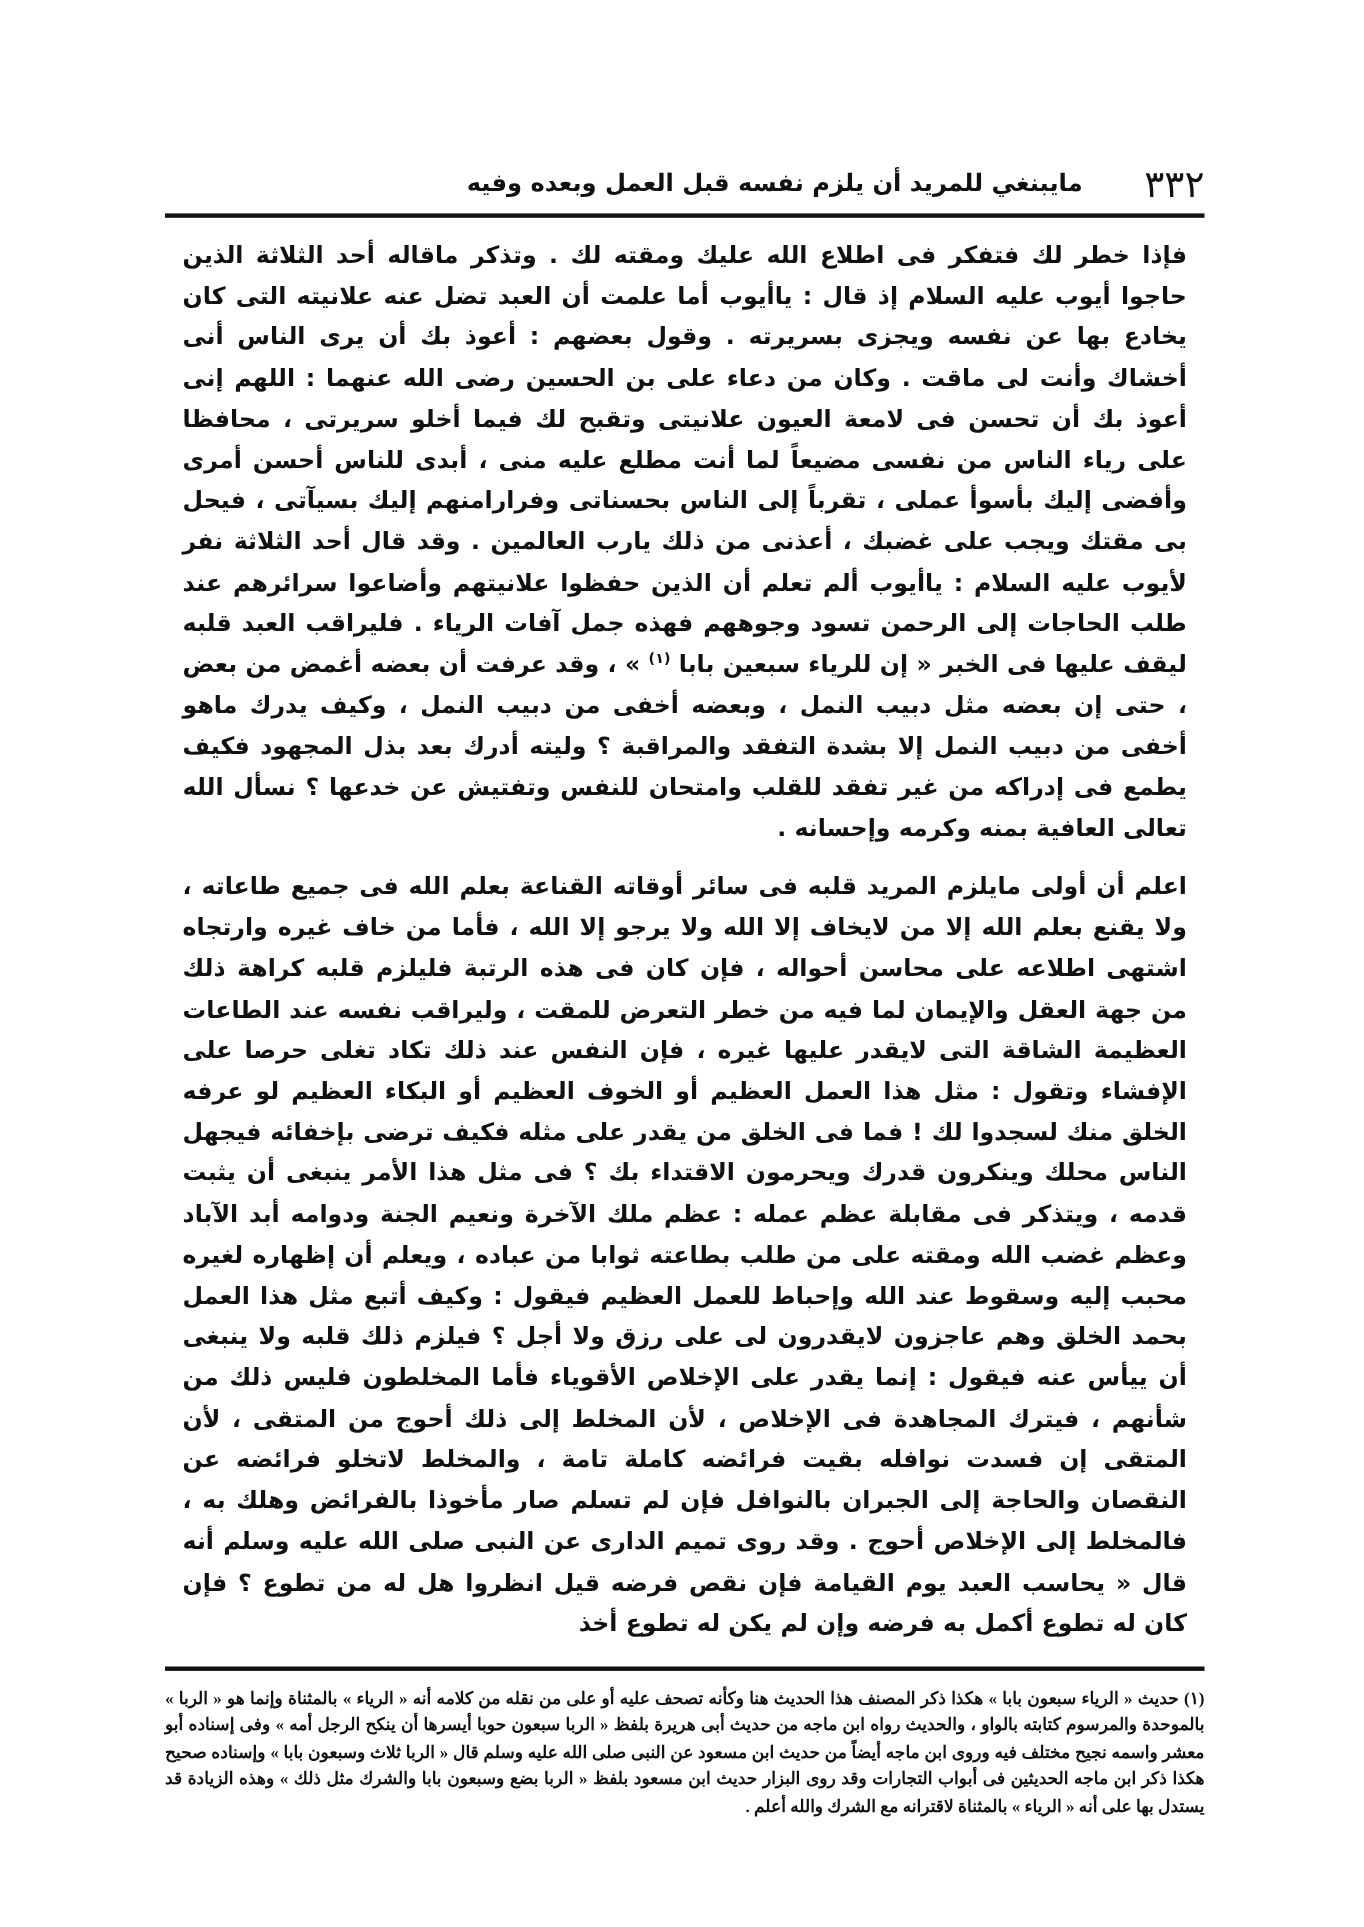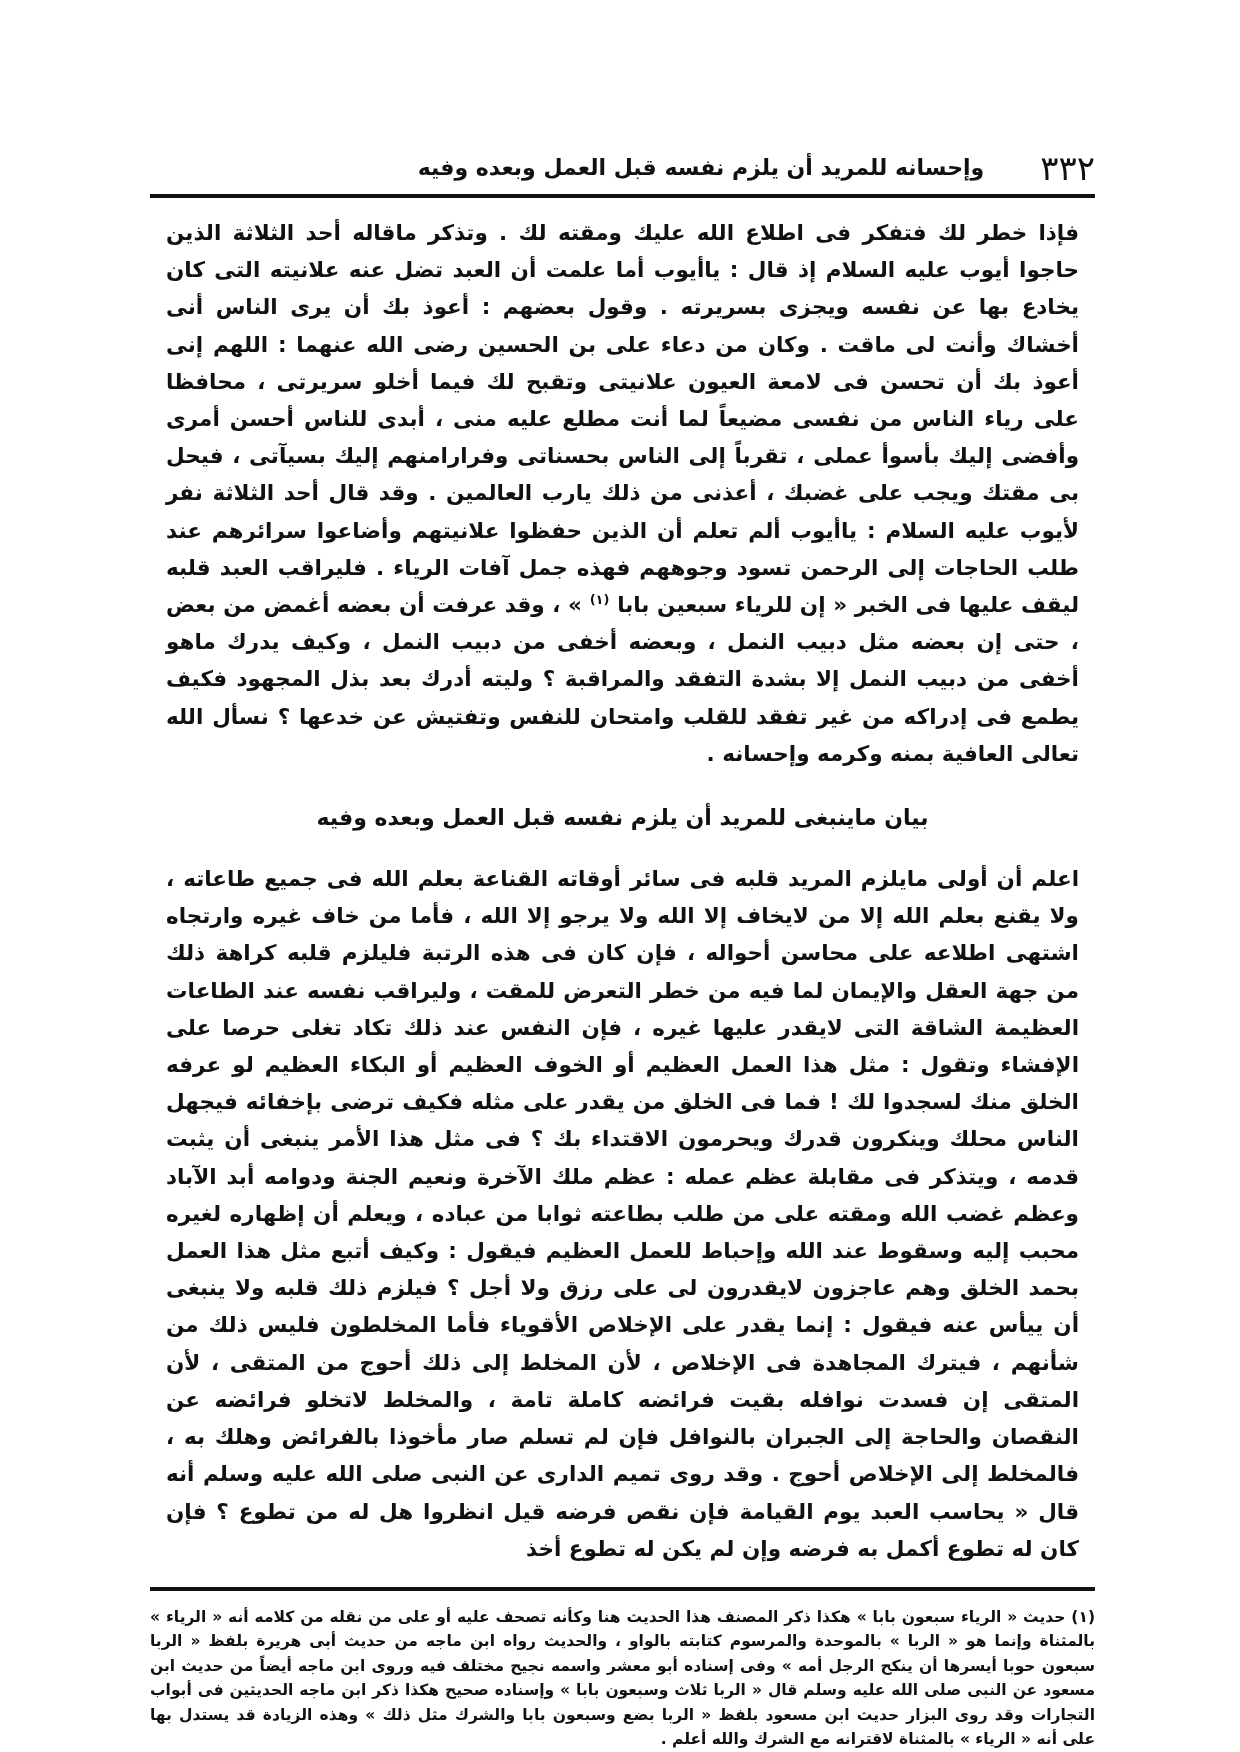--- a/index.html
+++ b/index.html
@@ -72,42 +72,42 @@
       margin-bottom: 14px;
       width: 100%;
     }
     .footnotes p {
       margin: 0;
       font-size: 15.5px;
       line-height: 24.5px;
       text-align: justify;
       text-align-last: right;
       font-weight: bold;
+      font-family: Liberation Serif, serif;
     }
     .fn-mark {
       font-size: 13px;
       vertical-align: super;
       line-height: 0;
     }
   </style>
 </head>
 <body>
 
 <div class="page">
 
   <div class="running-head">
     <span class="page-number">٣٣٢</span>
-    <span class="running-title">وإحسانه للمريد أن يلزم نفسه قبل العمل وبعده وفيه</span>
+    <span class="running-title">مايبنغي للمريد أن يلزم نفسه قبل العمل وبعده وفيه</span>
   </div>
   <div class="head-rule"></div>
 
   <div class="body-text">
     <p><span>فإذا خطر لك فتفكر فى اطلاع الله عليك ومقته لك . وتذكر ماقاله أحد الثلاثة الذين حاجوا أيوب عليه السلام إذ قال : ياأيوب أما علمت أن العبد تضل عنه علانيته التى كان يخادع بها عن نفسه ويجزى بسريرته . وقول بعضهم : أعوذ بك أن يرى الناس أنى أخشاك وأنت لى ماقت . وكان من دعاء على بن الحسين رضى الله عنهما : اللهم إنى أعوذ بك أن تحسن فى لامعة العيون علانيتى وتقبح لك فيما أخلو سريرتى ، محافظا على رياء الناس من نفسى مضيعاً لما أنت مطلع عليه منى ، أبدى للناس أحسن أمرى وأفضى إليك بأسوأ عملى ، تقرباً إلى الناس بحسناتى وفرارامنهم إليك بسيآتى ، فيحل بى مقتك ويجب على غضبك ، أعذنى من ذلك يارب العالمين . وقد قال أحد الثلاثة نفر لأيوب عليه السلام : ياأيوب ألم تعلم أن الذين حفظوا علانيتهم وأضاعوا سرائرهم عند طلب الحاجات إلى الرحمن تسود وجوههم فهذه جمل آفات الرياء . فليراقب العبد قلبه ليقف عليها فى الخبر « إن للرياء سبعين بابا</span> <span class="fn-mark">(١)</span> <span>» ، وقد عرفت أن بعضه أغمض من بعض ، حتى إن بعضه مثل دبيب النمل ، وبعضه أخفى من دبيب النمل ، وكيف يدرك ماهو أخفى من دبيب النمل إلا بشدة التفقد والمراقبة ؟ وليته أدرك بعد بذل المجهود فكيف يطمع فى إدراكه من غير تفقد للقلب وامتحان للنفس وتفتيش عن خدعها ؟ نسأل الله تعالى العافية بمنه وكرمه وإحسانه .</span></p>
 
-    <div class="section-heading">بيان ماينبغى للمريد أن يلزم نفسه قبل العمل وبعده وفيه</div>
 
     <p>اعلم أن أولى مايلزم المريد قلبه فى سائر أوقاته القناعة بعلم الله فى جميع طاعاته ، ولا يقنع بعلم الله إلا من لايخاف إلا الله ولا يرجو إلا الله ، فأما من خاف غيره وارتجاه اشتهى اطلاعه على محاسن أحواله ، فإن كان فى هذه الرتبة فليلزم قلبه كراهة ذلك من جهة العقل والإيمان لما فيه من خطر التعرض للمقت ، وليراقب نفسه عند الطاعات العظيمة الشاقة التى لايقدر عليها غيره ، فإن النفس عند ذلك تكاد تغلى حرصا على الإفشاء وتقول : مثل هذا العمل العظيم أو الخوف العظيم أو البكاء العظيم لو عرفه الخلق منك لسجدوا لك ! فما فى الخلق من يقدر على مثله فكيف ترضى بإخفائه فيجهل الناس محلك وينكرون قدرك ويحرمون الاقتداء بك ؟ فى مثل هذا الأمر ينبغى أن يثبت قدمه ، ويتذكر فى مقابلة عظم عمله : عظم ملك الآخرة ونعيم الجنة ودوامه أبد الآباد وعظم غضب الله ومقته على من طلب بطاعته ثوابا من عباده ، ويعلم أن إظهاره لغيره محبب إليه وسقوط عند الله وإحباط للعمل العظيم فيقول : وكيف أتبع مثل هذا العمل بحمد الخلق وهم عاجزون لايقدرون لى على رزق ولا أجل ؟ فيلزم ذلك قلبه ولا ينبغى أن ييأس عنه فيقول : إنما يقدر على الإخلاص الأقوياء فأما المخلطون فليس ذلك من شأنهم ، فيترك المجاهدة فى الإخلاص ، لأن المخلط إلى ذلك أحوج من المتقى ، لأن المتقى إن فسدت نوافله بقيت فرائضه كاملة تامة ، والمخلط لاتخلو فرائضه عن النقصان والحاجة إلى الجبران بالنوافل فإن لم تسلم صار مأخوذا بالفرائض وهلك به ، فالمخلط إلى الإخلاص أحوج . وقد روى تميم الدارى عن النبى صلى الله عليه وسلم أنه قال « يحاسب العبد يوم القيامة فإن نقص فرضه قيل انظروا هل له من تطوع ؟ فإن كان له تطوع أكمل به فرضه وإن لم يكن له تطوع أخذ</p>
   </div>
 
   <div class="foot-rule"></div>
 
   <div class="footnotes">
     <p>(١) حديث « الرياء سبعون بابا » هكذا ذكر المصنف هذا الحديث هنا وكأنه تصحف عليه أو على من نقله من كلامه أنه « الرياء » بالمثناة وإنما هو « الربا » بالموحدة والمرسوم كتابته بالواو ، والحديث رواه ابن ماجه من حديث أبى هريرة بلفظ « الربا سبعون حوبا أيسرها أن ينكح الرجل أمه » وفى إسناده أبو معشر واسمه نجيح مختلف فيه وروى ابن ماجه أيضاً من حديث ابن مسعود عن النبى صلى الله عليه وسلم قال « الربا ثلاث وسبعون بابا » وإسناده صحيح هكذا ذكر ابن ماجه الحديثين فى أبواب التجارات وقد روى البزار حديث ابن مسعود بلفظ « الربا بضع وسبعون بابا والشرك مثل ذلك » وهذه الزيادة قد يستدل بها على أنه « الرياء » بالمثناة لاقترانه مع الشرك والله أعلم .</p>
   </div>
 

